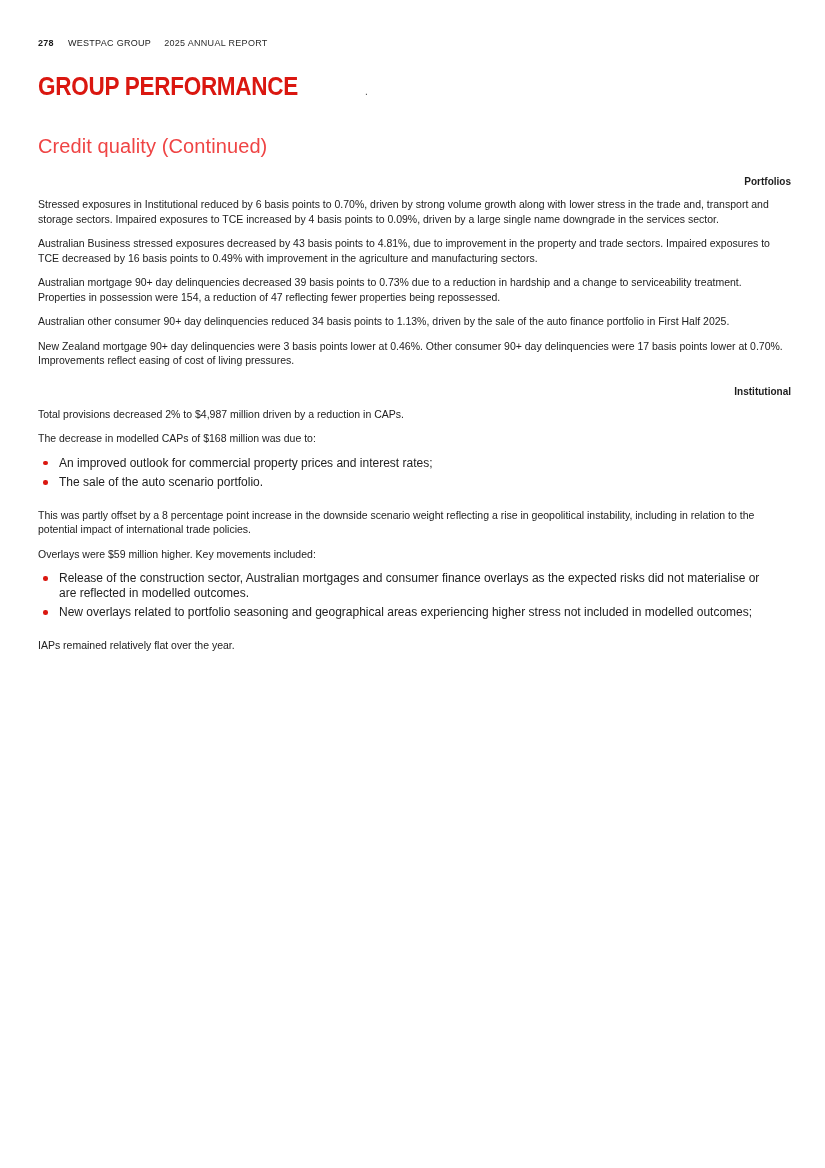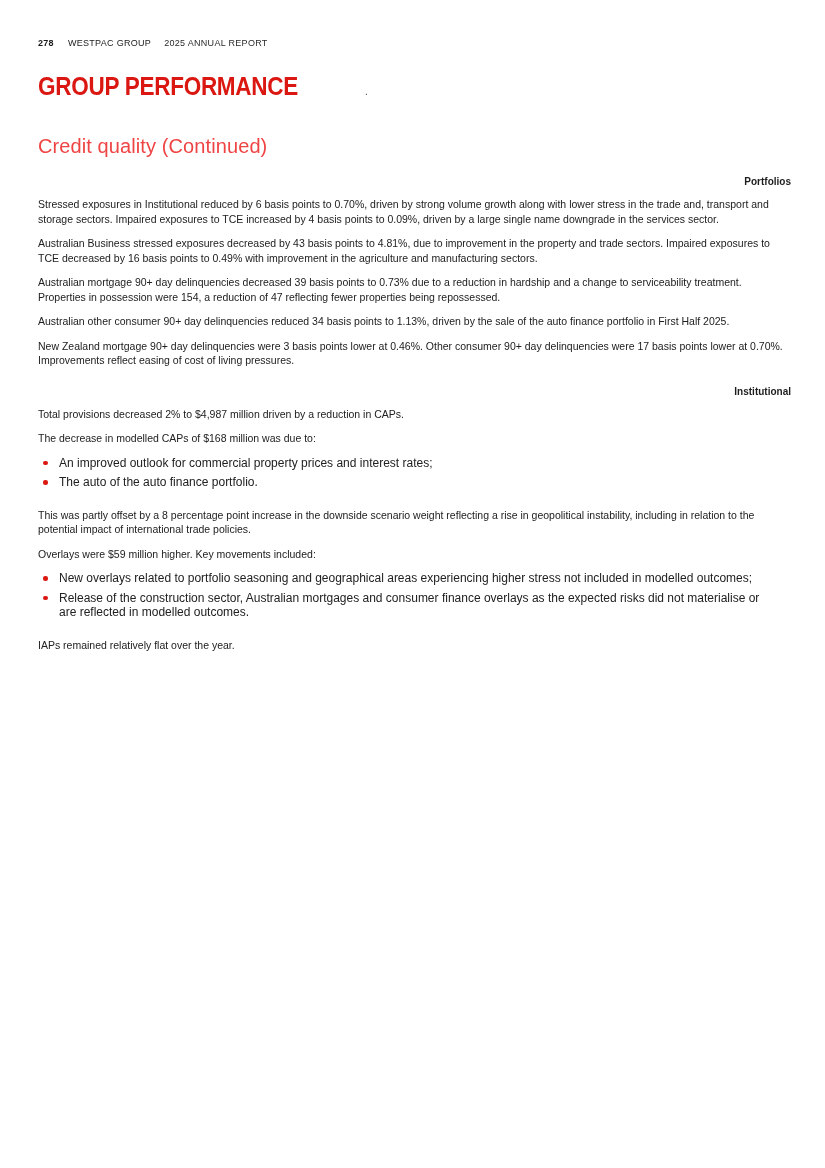--- a/index.html
+++ b/index.html
@@ -132,33 +132,33 @@
   <p class="body-paragraph">Total provisions decreased 2% to $4,987 million driven by a reduction in CAPs.</p>
   <p class="body-paragraph">The decrease in modelled CAPs of $168 million was due to:</p>
 
   <ul class="bullet-list">
     <li>
       <span class="bullet-dot"></span>
       <span>An improved outlook for commercial property prices and interest rates;</span>
     </li>
     <li>
       <span class="bullet-dot"></span>
-      <span>The auto of the auto finance portfolio.</span>
+      <span>The sale of the auto scenario portfolio.</span>
     </li>
   </ul>
 
   <p class="body-paragraph spaced">This was partly offset by a 8 percentage point increase in the downside scenario weight reflecting a rise in geopolitical instability, including in relation to the potential impact of international trade policies.</p>
   <p class="body-paragraph">Overlays were $59 million higher. Key movements included:</p>
 
   <ul class="bullet-list">
     <li>
       <span class="bullet-dot"></span>
-      <span>New overlays related to portfolio seasoning and geographical areas experiencing higher stress not included in modelled outcomes;</span>
+      <span>Release of the construction sector, Australian mortgages and consumer finance overlays as the expected risks did not materialise or are reflected in modelled outcomes.</span>
     </li>
     <li>
       <span class="bullet-dot"></span>
-      <span>Release of the construction sector, Australian mortgages and consumer finance overlays as the expected risks did not materialise or are reflected in modelled outcomes.</span>
+      <span>New overlays related to portfolio seasoning and geographical areas experiencing higher stress not included in modelled outcomes;</span>
     </li>
   </ul>
 
   <p class="body-paragraph spaced">IAPs remained relatively flat over the year.</p>
 
 </div>
 
 </body></html>

